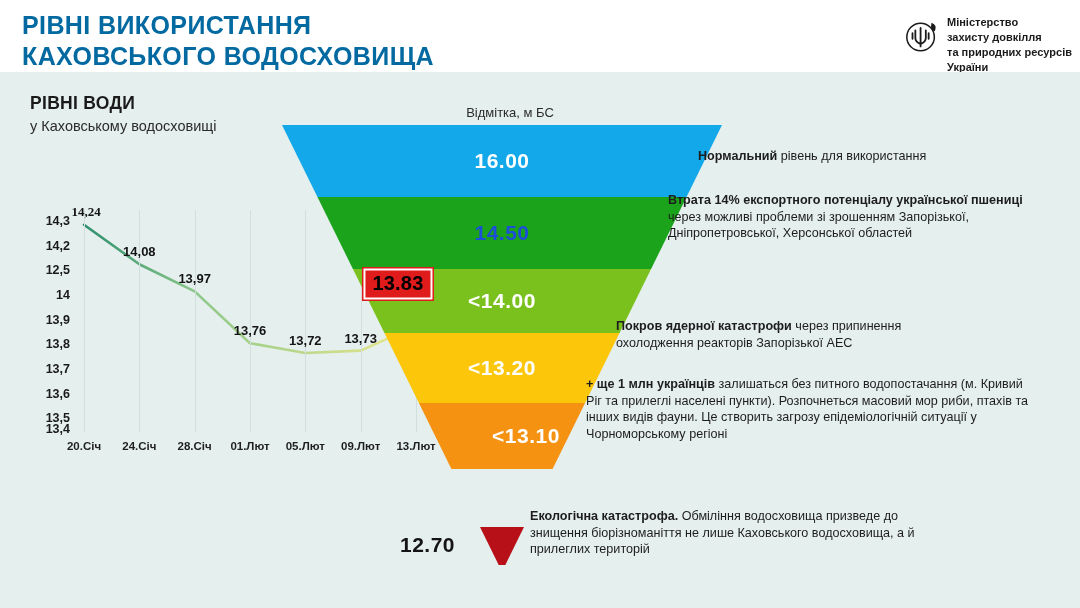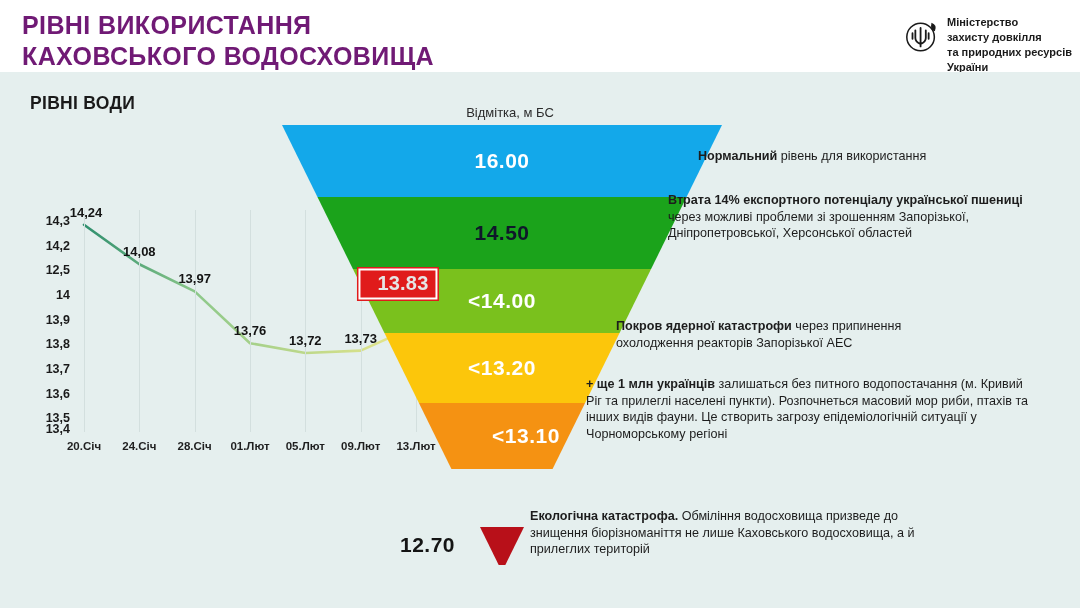--- a/index.html
+++ b/index.html
@@ -9,21 +9,21 @@
     background: #ffffff;
     overflow: hidden;
   }
   #page { position: relative; width: 1080px; height: 608px; background: #ffffff; }
 
   
   .header { position: absolute; left: 0; top: 0; width: 1080px; height: 72px; background: #ffffff; }
   .title {
     position: absolute; left: 22px; top: 10px;
     font-size: 25px; font-weight: 700; letter-spacing: 0.4px;
-    line-height: 1.22; color: #701a75; white-space: pre-line;
+    line-height: 1.22; color: #0369a1; white-space: pre-line;
   }
   .logo { position: absolute; left: 903px; top: 16px; width: 170px; height: 44px; }
   .logo-mark { position: absolute; left: 0; top: 1px; width: 38px; height: 38px; }
   .logo-text {
     position: absolute; left: 44px; top: -1px; width: 128px;
     font-size: 11px; font-weight: 700; line-height: 1.36; color: #1a1a1a;
     white-space: pre-line;
   }
 
   
@@ -47,22 +47,22 @@
     position: absolute; top: 0; transform: translateX(-50%);
     font-size: 11.5px; font-weight: 700; color: #1f1f1f; white-space: nowrap;
   }
   .pt-label {
     position: absolute; transform: translate(-50%, -100%);
     font-size: 13px; font-weight: 700; color: #141414; white-space: nowrap;
   }
   .badge-1383 {
     position: absolute; z-index: 6;
     background: #e01b1b; border: 2.5px solid #ffffff;
-    color: #e5e5e5; font-size: 20px; font-weight: 700;
-    padding: 1px 7px 3px 17px; letter-spacing: .2px;
+    color: #000000; font-size: 20px; font-weight: 700;
+    padding: 1px 7px 3px 7px; letter-spacing: .2px;
     box-shadow: 0 0 0 1.5px #e01b1b;
     transform: translate(-50%, -50%);
   }
 
   
   .funnel-cap {
     position: absolute; left: 320px; top: 105px; width: 380px;
     text-align: center; font-size: 13px; color: #2b2b2b;
   }
   .funnel { position: absolute; left: 282px; top: 125px; width: 440px; height: 440px; }
@@ -101,20 +101,21 @@
 захисту довкілля
 та природних ресурсів
 України</div>
     </div>
   </div>
 
   <div class="panel"></div>
 
   <div class="chart-head">
     <div class="chart-title">РІВНІ ВОДИ</div>
+    <div class="chart-sub">у Каховському водосховищі</div>
   </div>
 
   <div class="chart">
     <div class="ylabels" id="ylabels">
         <div class="ylabel" style="top: -8px;">14,3</div>
         <div class="ylabel" style="top: 16.6667px;">14,2</div>
         <div class="ylabel" style="top: 41.3333px;">12,5</div>
         <div class="ylabel" style="top: 66px;">14</div>
         <div class="ylabel" style="top: 90.6667px;">13,9</div>
         <div class="ylabel" style="top: 115.333px;">13,8</div>
@@ -134,21 +135,21 @@
         </defs>
         <polyline id="series-path" fill="none" stroke="url(#lineGrad)" stroke-width="2.6" stroke-linejoin="round" stroke-linecap="round" points="12,14.800000000000125 67.33333333333333,54.266666666666794 122.66666666666666,81.39999999999998 178,133.20000000000016 233.33333333333331,143.0666666666666 288.6666666666667,140.60000000000002 344,115.93333333333345"></polyline>
       </svg>
     <div class="gridline" style="left: 12px;"></div>
         <div class="gridline" style="left: 67.3333px;"></div>
         <div class="gridline" style="left: 122.667px;"></div>
         <div class="gridline" style="left: 178px;"></div>
         <div class="gridline" style="left: 233.333px;"></div>
         <div class="gridline" style="left: 288.667px;"></div>
         <div class="gridline" style="left: 344px;"></div>
-        <div class="pt-label" style="left: 14px; top: 9.8px;">14,24</div>
+        <div class="pt-label" style="left: 14px; top: 9.8px; font-family: Liberation Serif, serif;">14,24</div>
         <div class="pt-label" style="left: 67.3333px; top: 49.2667px;">14,08</div>
         <div class="pt-label" style="left: 122.667px; top: 76.4px;">13,97</div>
         <div class="pt-label" style="left: 178px; top: 128.2px;">13,76</div>
         <div class="pt-label" style="left: 233.333px; top: 138.067px;">13,72</div>
         <div class="pt-label" style="left: 288.667px; top: 135.6px;">13,73</div>
         <div class="badge-1383" style="left: 326px; top: 73.9333px;">13.83</div>
       </div>
     <div class="xlabels" id="xlabels">
         <div class="xlabel" style="left: 12px;">20.Січ</div>
         <div class="xlabel" style="left: 67.3333px;">24.Січ</div>
@@ -165,21 +166,21 @@
       <div class="band" style="top: 0px; height: 72px;">
         <svg width="440" height="72" style="position: absolute; left: 0px; top: 0px;">
           <polygon points="0,0 440,0 404.53999999999996,72 35.46000000000001,72" fill="#13a8ea"></polygon>
         </svg>
         <span class="band-val" style="color: rgb(255, 255, 255);">16.00</span>
       </div>
       <div class="band" style="top: 72px; height: 72px;">
         <svg width="440" height="72" style="position: absolute; left: 0px; top: 0px;">
           <polygon points="35.46000000000001,0 404.53999999999996,0 369.08,72 70.92000000000002,72" fill="#1ba31b"></polygon>
         </svg>
-        <span class="band-val" style="color: #0f172a;">14.50</span>
+        <span class="band-val" style="color: #1d4ed8;">14.50</span>
       </div>
       <div class="band" style="top: 144px; height: 64px;">
         <svg width="440" height="64" style="position: absolute; left: 0px; top: 0px;">
           <polygon points="70.92000000000002,0 369.08,0 337.56,64 102.44,64" fill="#7ac11d"></polygon>
         </svg>
         <span class="band-val" style="color: rgb(255, 255, 255);">&lt;14.00</span>
       </div>
       <div class="band" style="top: 208px; height: 70px;">
         <svg width="440" height="70" style="position: absolute; left: 0px; top: 0px;">
           <polygon points="102.44,0 337.56,0 303.08500000000004,70 136.91500000000002,70" fill="#fcc60b"></polygon>

